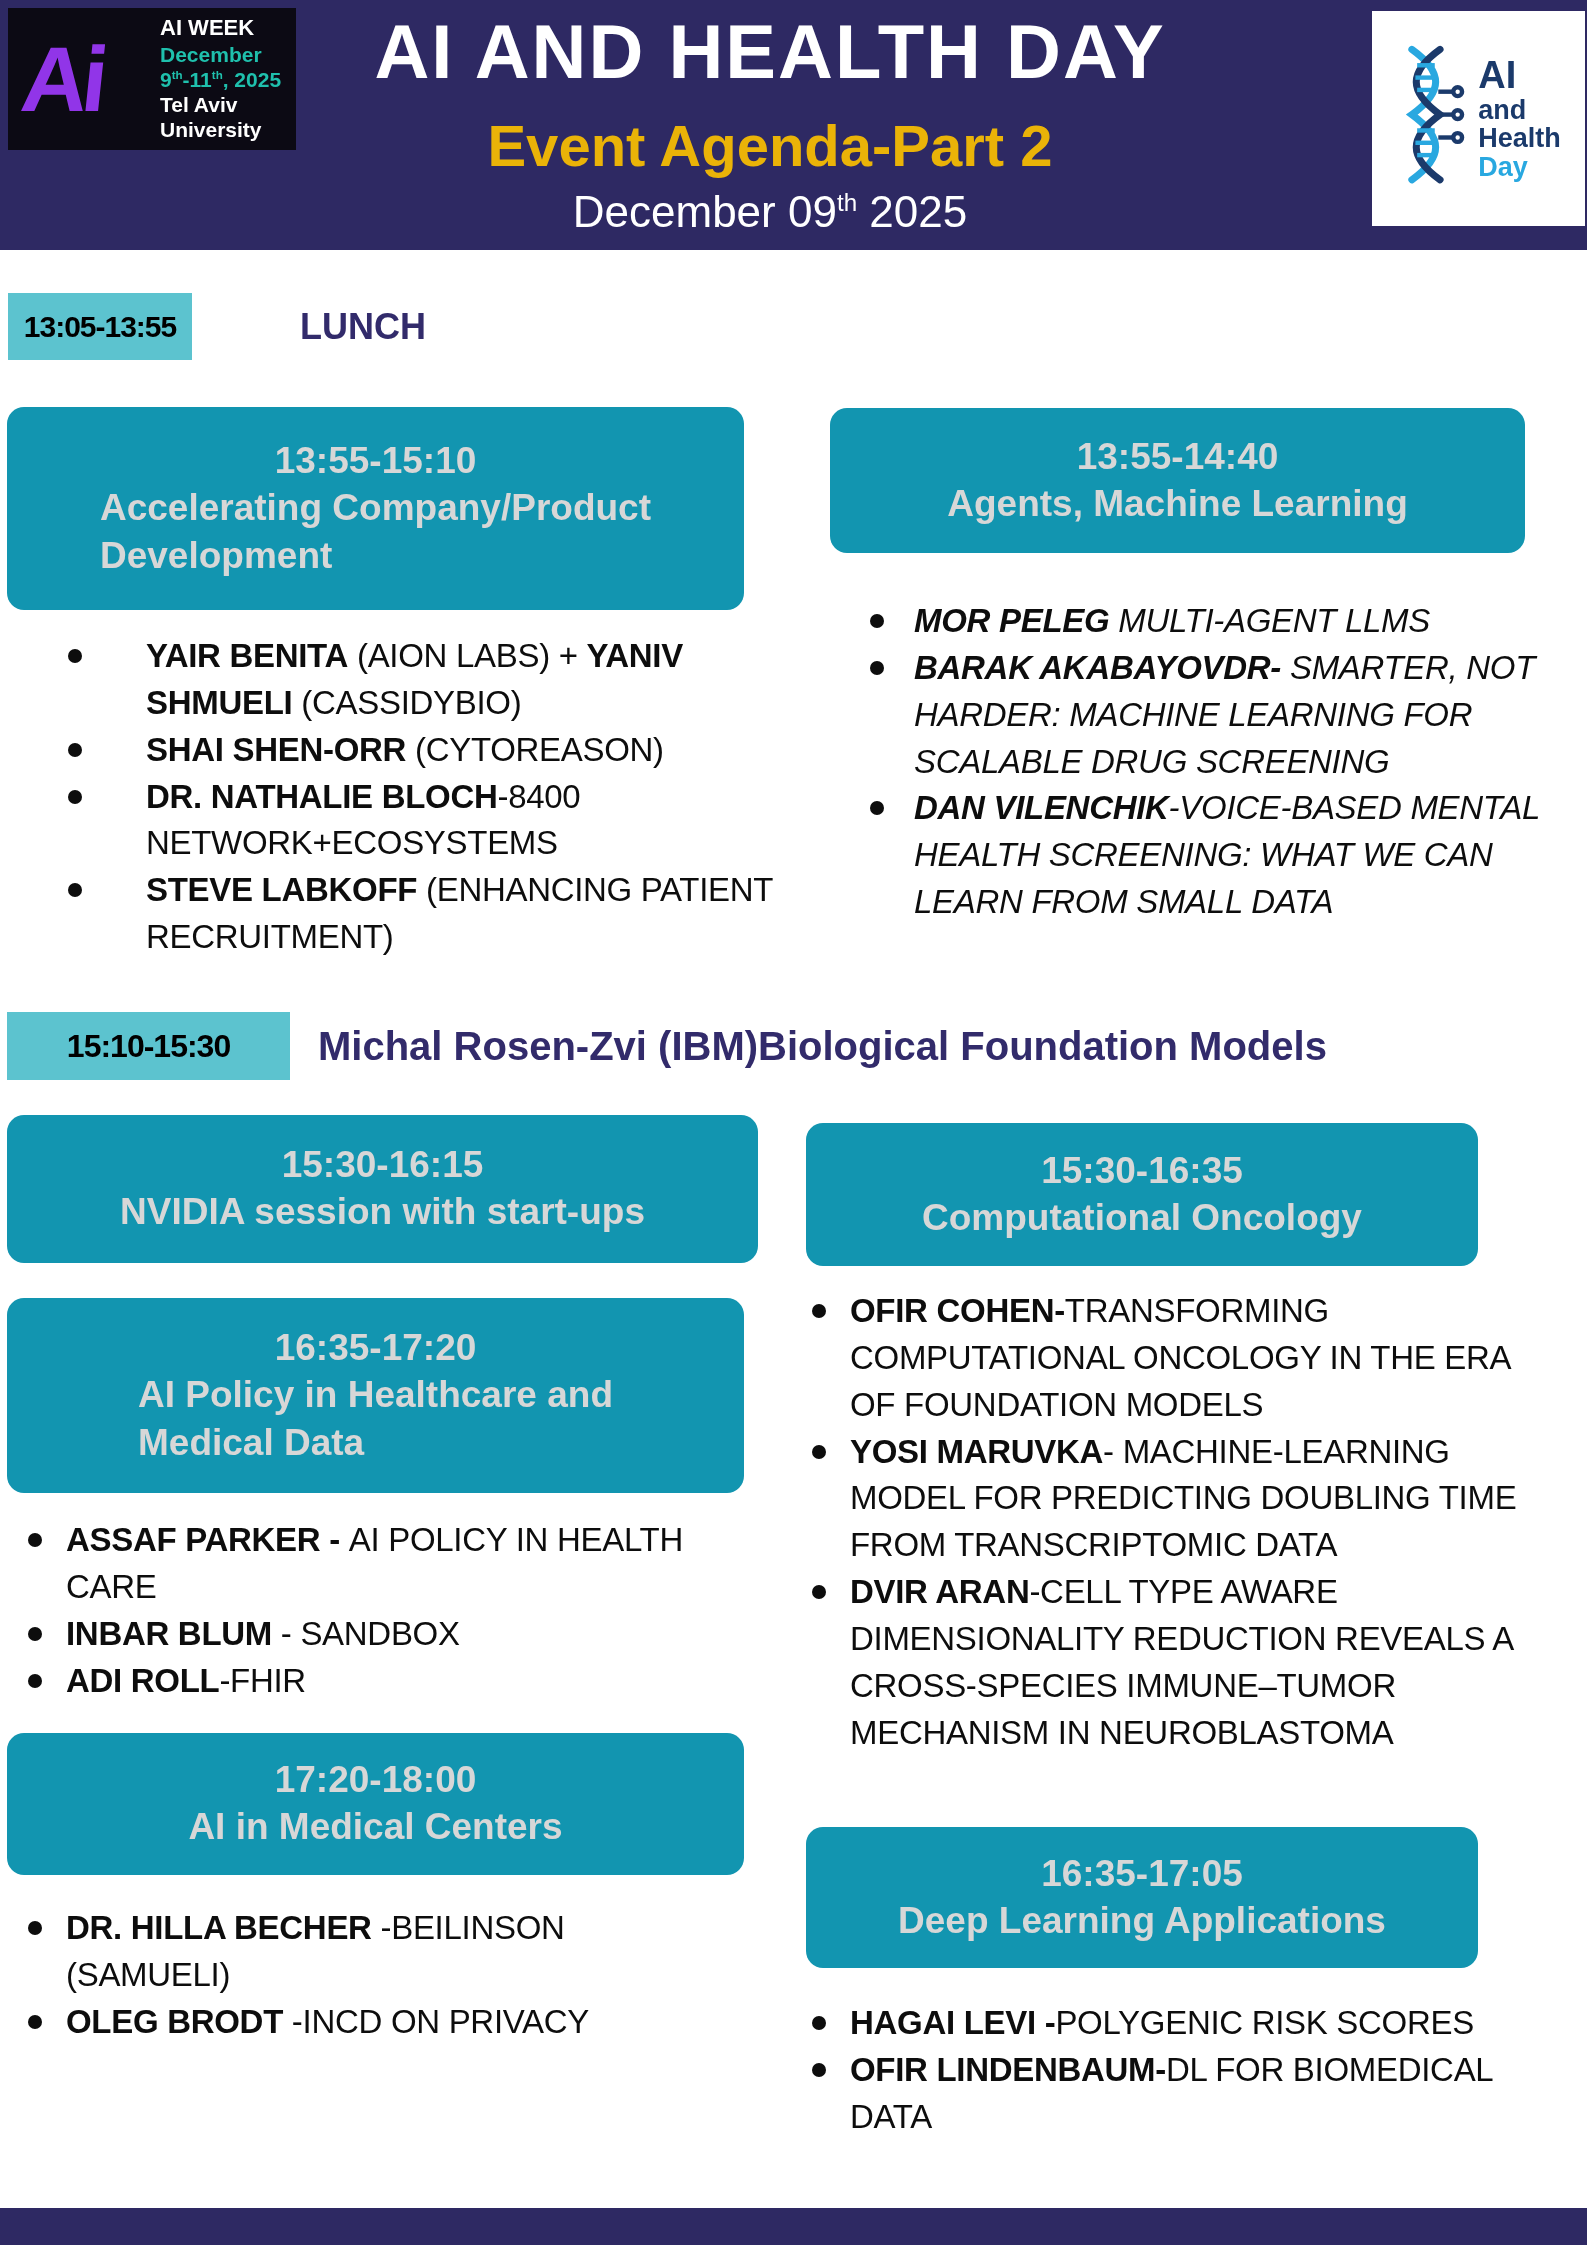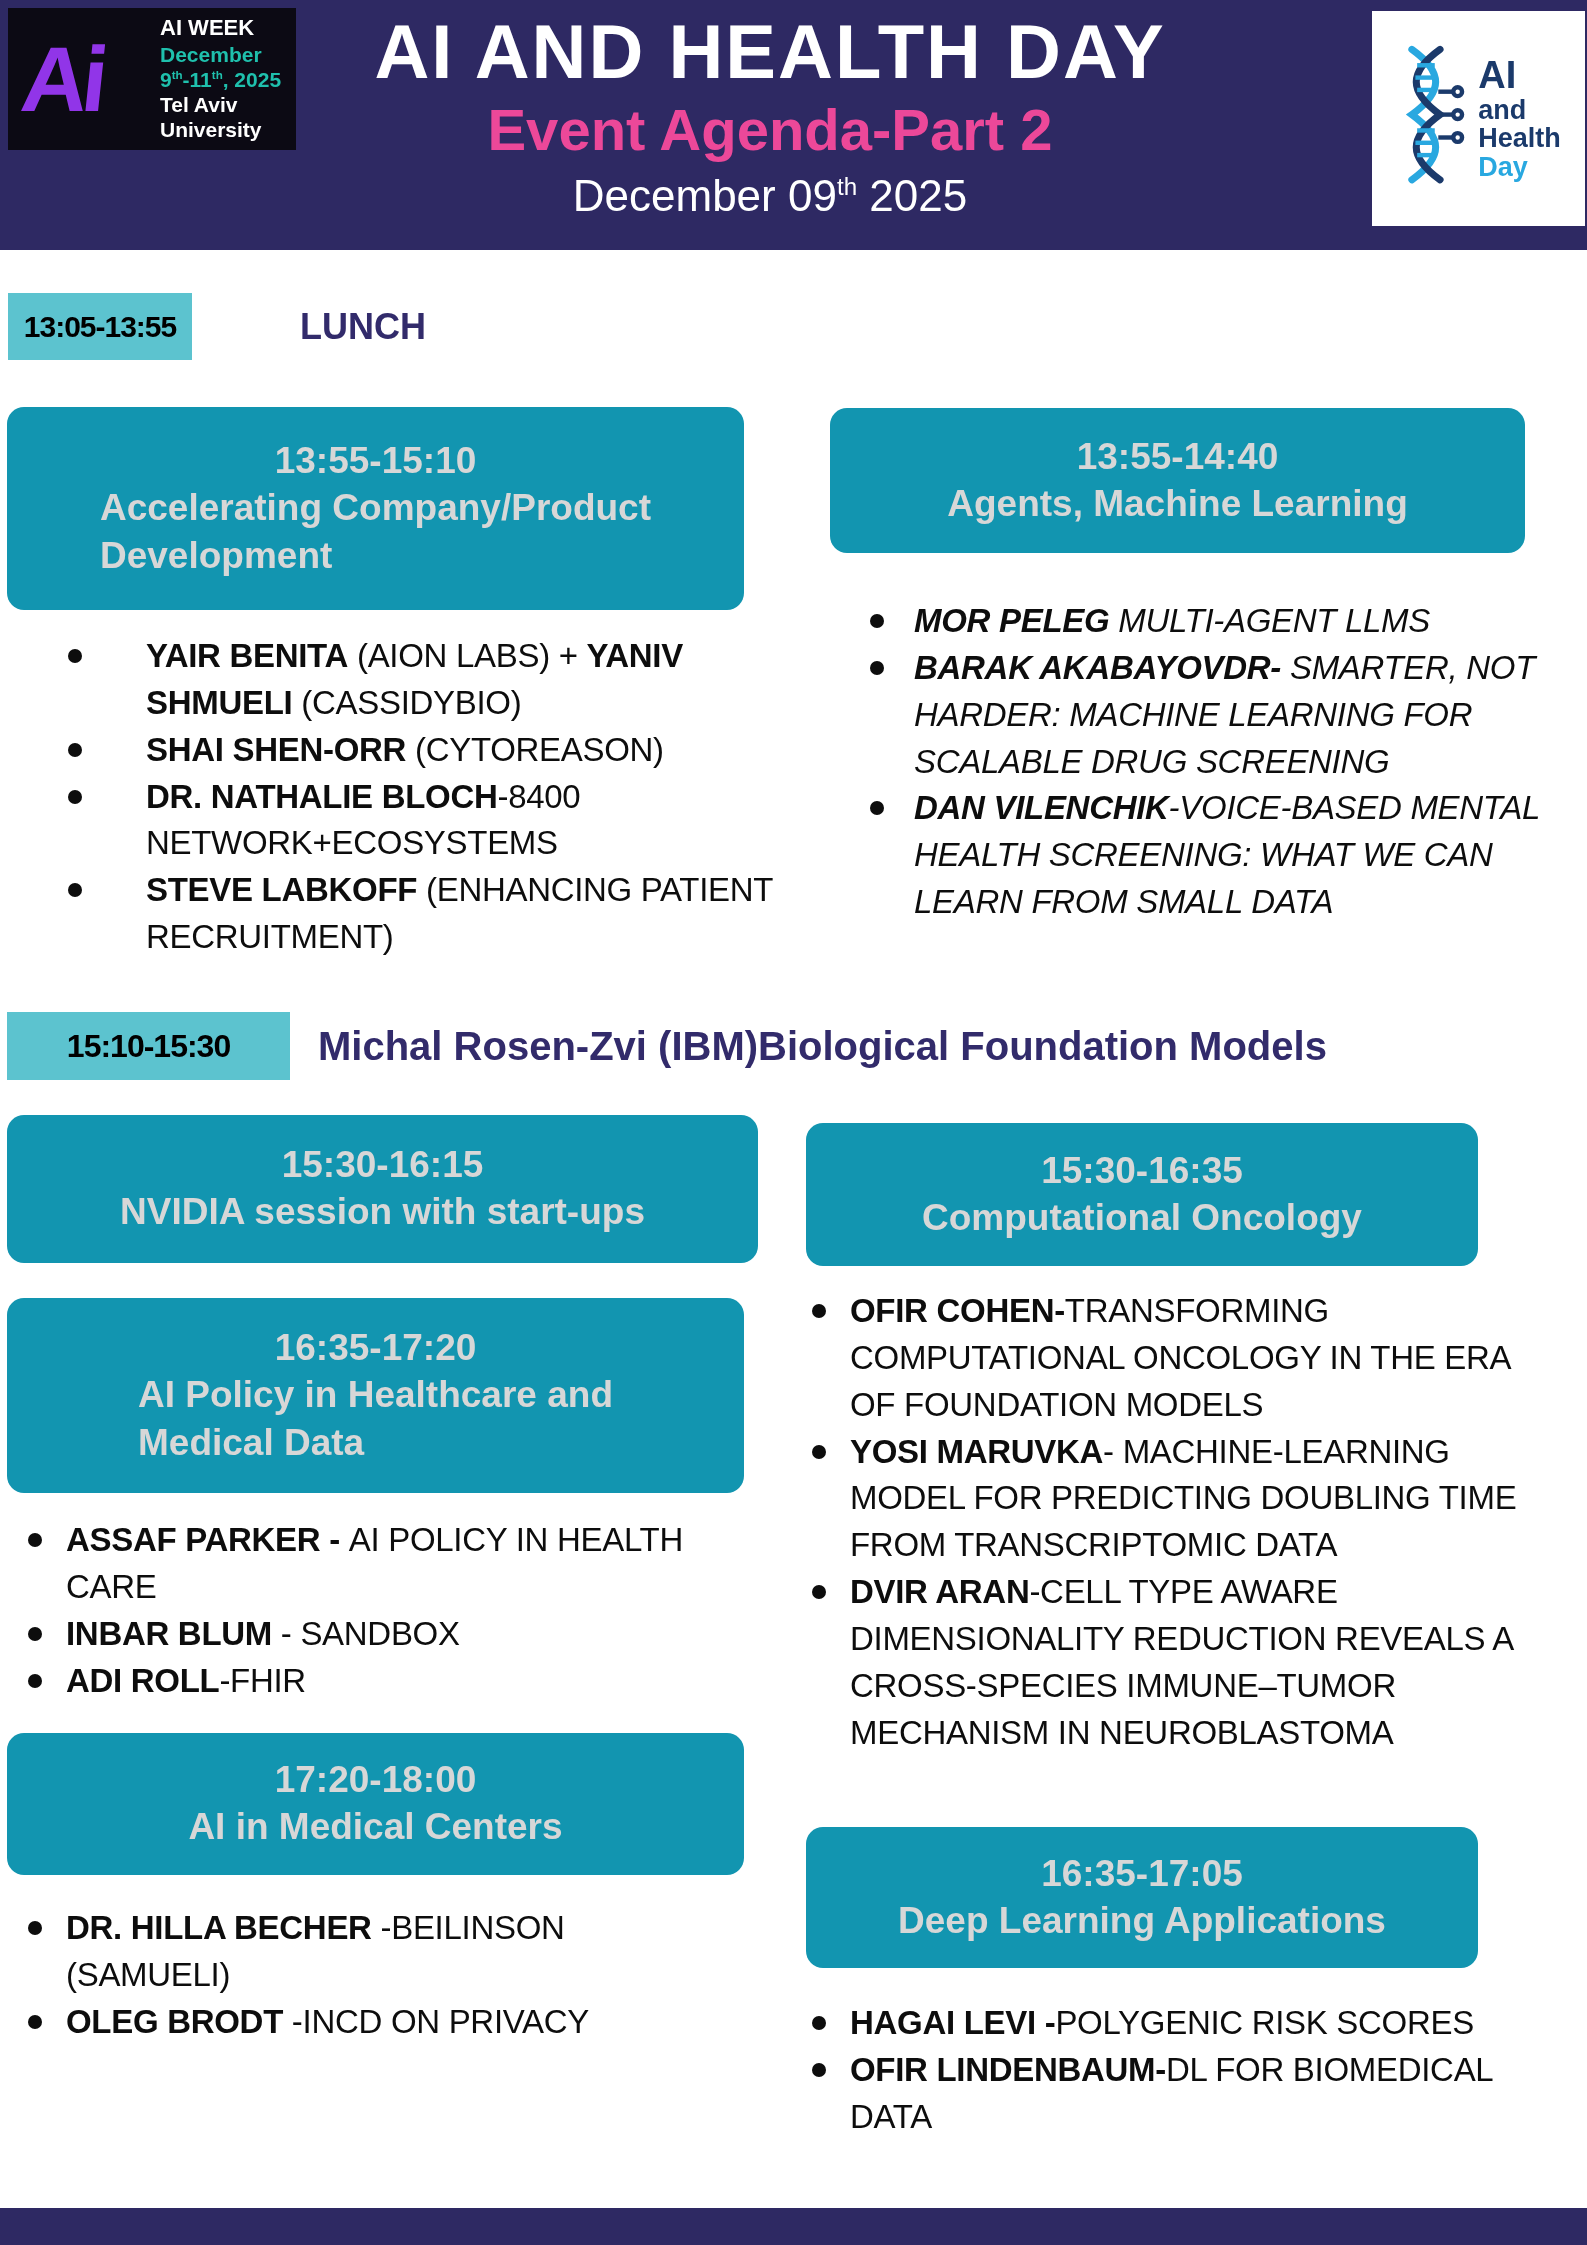--- a/index.html
+++ b/index.html
@@ -10,21 +10,21 @@
   
   .hdr{background:var(--navy,#2e2963);}
   .aiweek{background:#0c0a14;display:flex;align-items:center;gap:14px;padding-left:14px;box-sizing:border-box;}
   .aiweek-mark{font-size:92px;font-weight:800;color:var(--purple,#9135e8);line-height:.9;transform:skewX(-6deg);letter-spacing:-6px;}
   .aiweek-lines{display:flex;flex-direction:column;line-height:1.2;margin-left:44px;}
   .aiweek-l1{color:#ffffff;font-weight:800;font-size:22px;}
   .aiweek-l2{color:var(--accent-teal-text,#1fc0ad);font-weight:700;font-size:21px;}
   .aiweek-l3{color:#ffffff;font-weight:700;font-size:21px;}
   .hdr-text{text-align:center;color:#ffffff;}
   .big-title{font-size:76px;font-weight:800;letter-spacing:2px;line-height:1.1;}
-  .sub-title{font-size:58px;font-weight:800;color:#ec4899;line-height:1.1;margin-top:4px;}
+  .sub-title{font-size:58px;font-weight:800;color:#eab308;line-height:1.1;margin-top:20px;}
   .date-line{font-size:44px;font-weight:400;margin-top:10px;}
   sup{font-size:55%;vertical-align:super;}
 
   
   .logocard{background:#ffffff;display:flex;align-items:center;justify-content:center;gap:8px;}
   .logotxt{display:flex;flex-direction:column;line-height:1.05;text-align:left;}
   .logotxt .l1{font-size:38px;font-weight:800;color:var(--logo-navy,#1b3a6b);}
   .logotxt .l2,.logotxt .l3{font-size:27px;font-weight:700;color:var(--logo-navy,#1b3a6b);}
   .logotxt .l4{font-size:27px;font-weight:700;color:var(--logo-blue,#29a8e0);}
 

